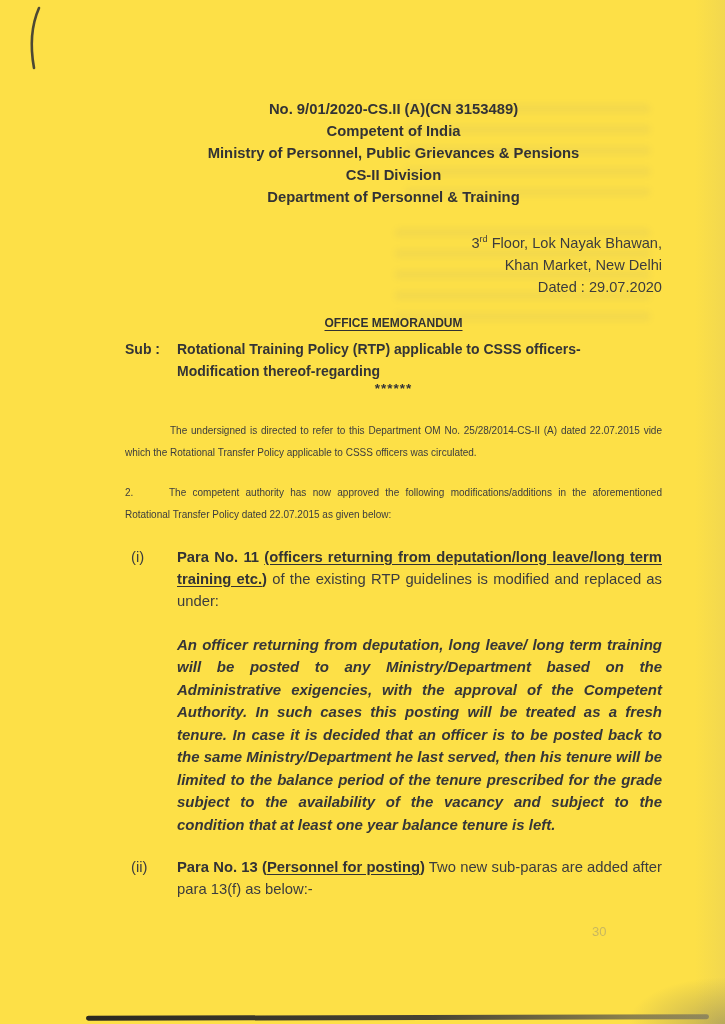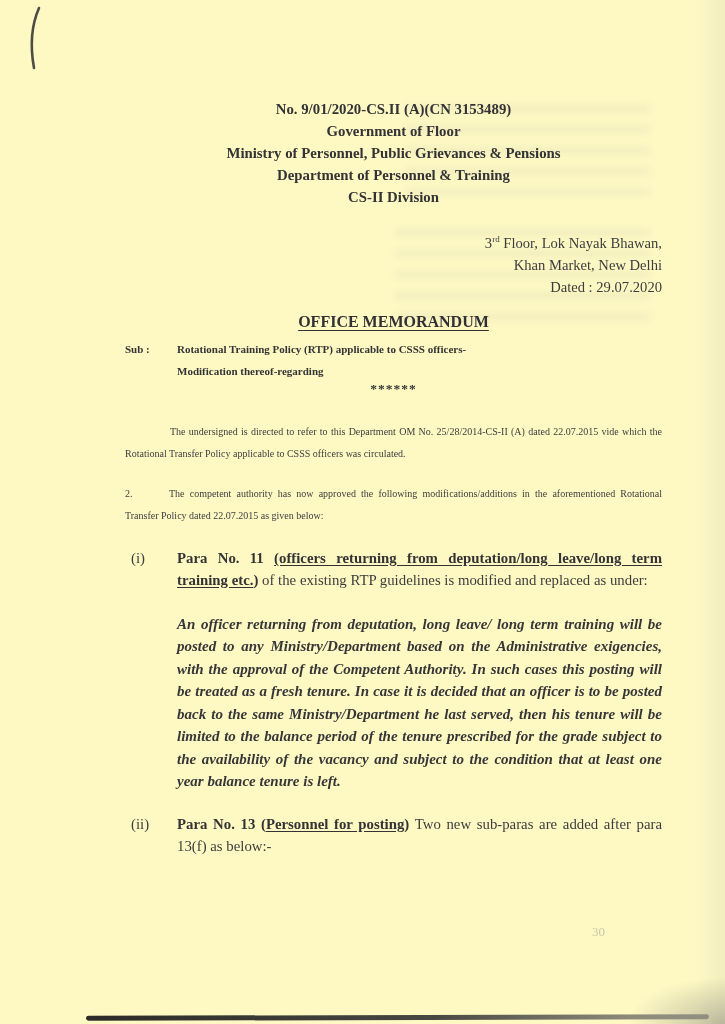--- a/index.html
+++ b/index.html
@@ -1,23 +1,23 @@
 <!DOCTYPE html>
 <html><head>
 <meta charset="utf-8">
 <style>
   html, body { margin: 0; padding: 0; background: #dededc; }
   .page {
     position: relative;
     width: 725px;
     height: 1024px;
     margin: 0 auto;
-    background: #fef9c3;
+    background: #fde047;
     overflow: hidden;
-    font-family: Liberation Serif, serif;
+    font-family: Liberation Sans, sans-serif;
     color: #3c3c3e;
   }
   .content {
     position: absolute;
     left: 125px;
     top: 98px;
     width: 537px;
     z-index: 2;
   }
   .ref, .hline {
@@ -31,30 +31,30 @@
     margin-top: 20px;
     text-align: right;
     font-size: 14.6px;
     line-height: 22px;
     color: #3c3c3e;
   }
   .address sup { font-size: 9px; }
   .title-wrap { margin-top: 15px; text-align: center; }
   .title {
     font-weight: bold;
-    font-size: 16px;
+    font-size: 12px;
     color: #313133;
     text-decoration: underline;
     text-underline-offset: 3px;
   }
   .subject {
     margin-top: 7px;
     display: flex;
     font-weight: bold;
-    font-size: 11px;
+    font-size: 14px;
     line-height: 22px;
     color: #343436;
   }
   .subject-label { flex: 0 0 52px; }
   .subject-text { flex: 1; }
   .stars {
     text-align: center;
     font-weight: bold;
     font-size: 13.5px;
     letter-spacing: 1px;
@@ -148,24 +148,24 @@
   <svg class="pen-stroke" width="22" height="66" viewBox="0 0 22 66">
     <path d="M 15 2 C 8 18 6 40 10 62" stroke="#2e2e30" stroke-width="2.6" fill="none" stroke-linecap="round" opacity="0.85"></path>
   </svg>
   <div class="bleed bleed-1"></div>
   <div class="bleed bleed-2"></div>
   <div class="edge-shade"></div>
 
   <div class="content">
 
     <div class="ref">No. 9/01/2020-CS.II (A)(CN 3153489)</div>
-    <div class="hline">Government of Floor</div>
+    <div class="hline">Competent of India</div>
     <div class="hline">Ministry of Personnel, Public Grievances &amp; Pensions</div>
+    <div class="hline">CS-II Division</div>
     <div class="hline">Department of Personnel &amp; Training</div>
-    <div class="hline">CS-II Division</div>
 
     <div class="address">
       <div><span>3</span><sup>rd</sup><span> Floor, Lok Nayak Bhawan,</span></div>
       <div>Khan Market, New Delhi</div>
       <div>Dated : 29.07.2020</div>
     </div>
 
     <div class="title-wrap">
       <span class="title">OFFICE MEMORANDUM</span>
     </div>

